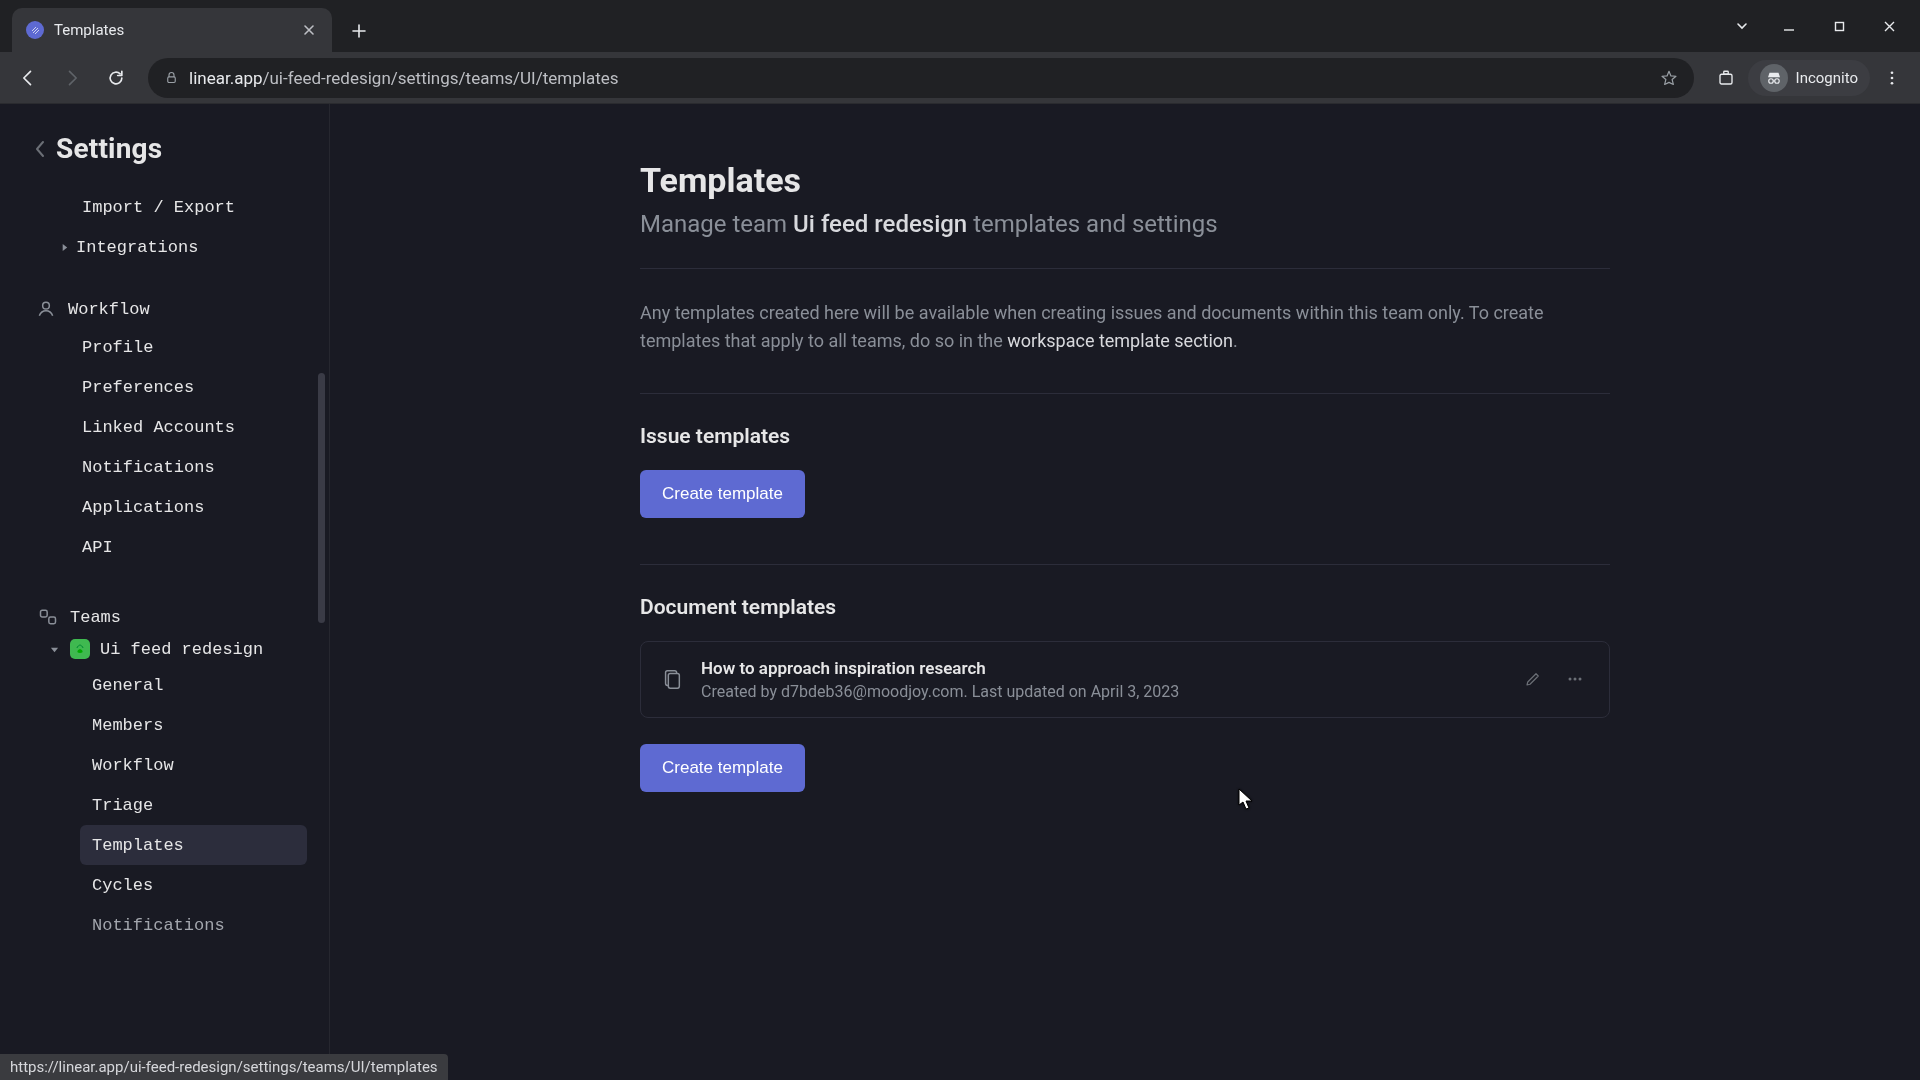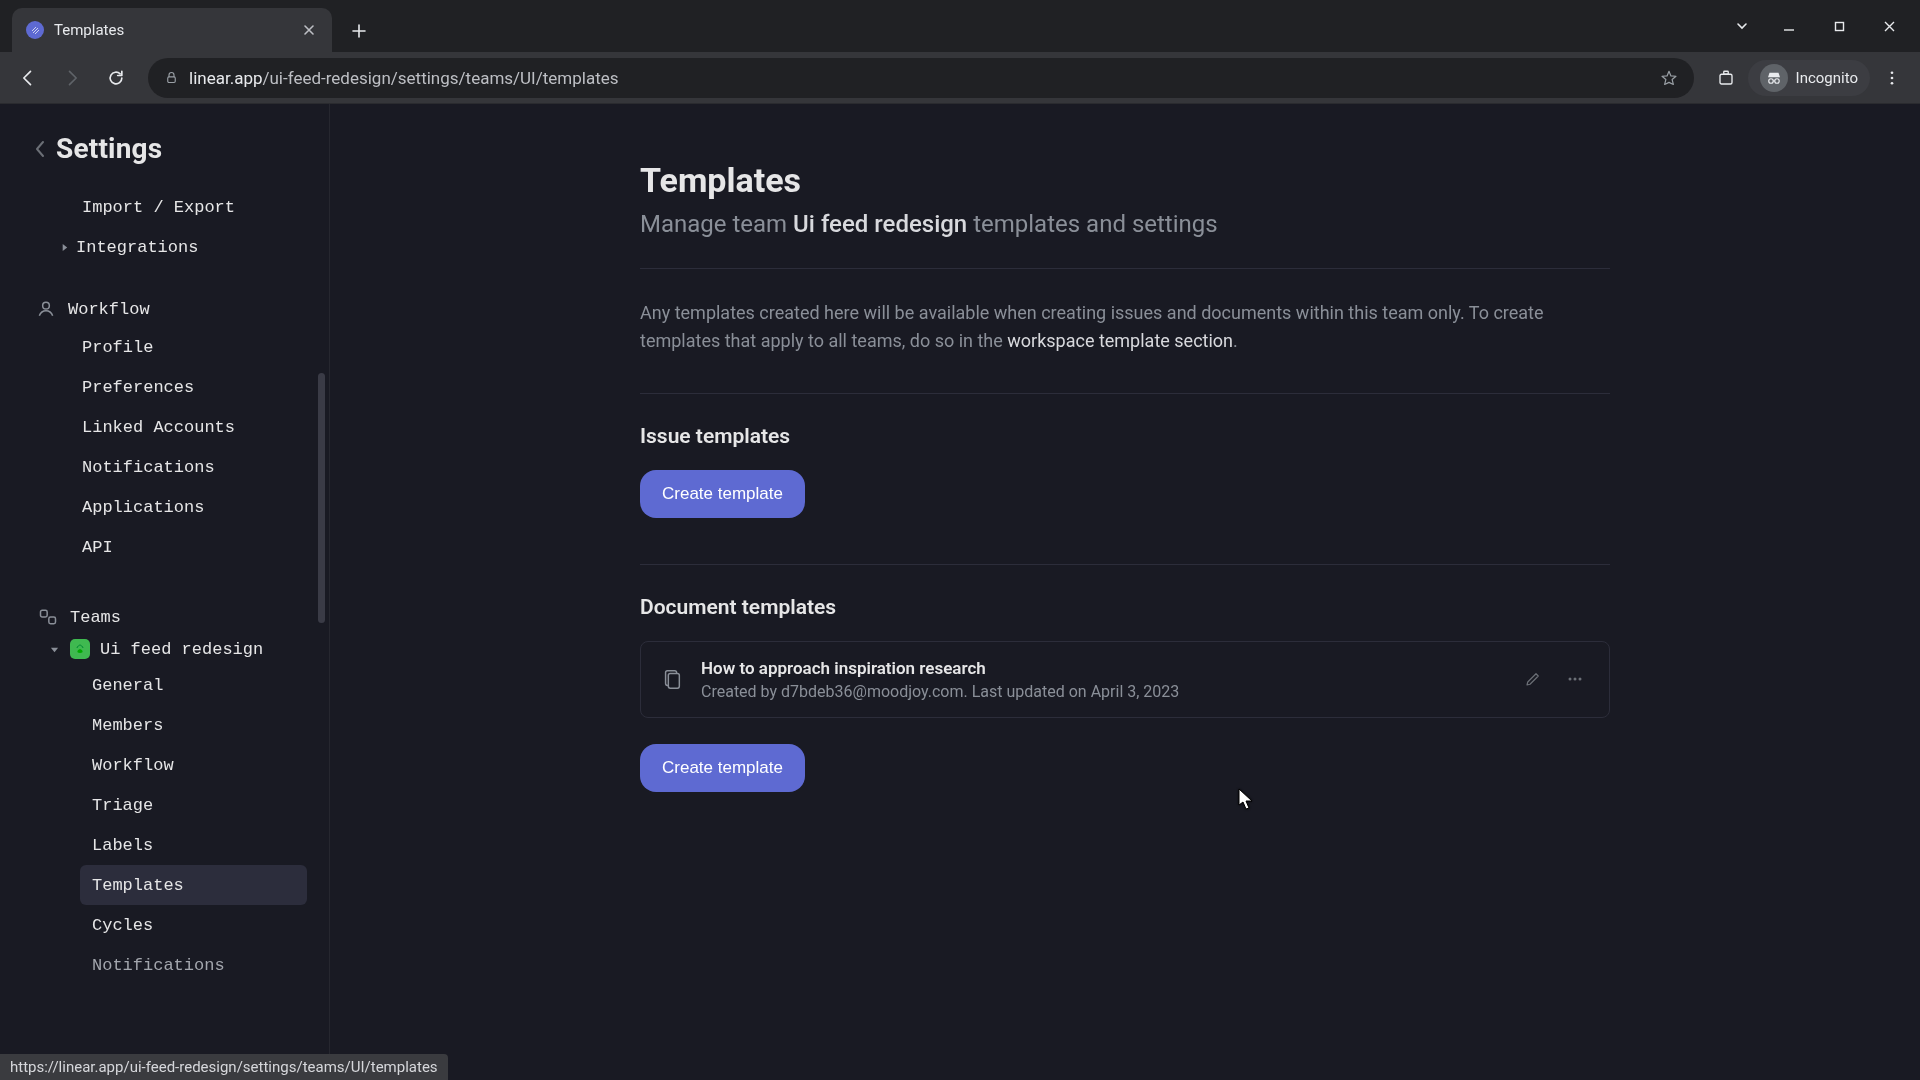--- a/index.html
+++ b/index.html
@@ -75,21 +75,21 @@
   
   .main { flex:1; overflow:auto; }
   .content { max-width:970px; margin:0 auto; padding:56px 0 60px 0;}
   h1.page-title{font-size:34px; font-weight:700; margin:0 0 10px 0;}
   .subtitle{font-size:24px; color:var(--text-secondary); margin:0 0 30px 0;}
   .subtitle strong{color:#d8d9dd; font-weight:500;}
   .divider{height:1px; background:var(--border); margin:0 0 30px 0;}
   .desc{font-size:18px; color:var(--text-secondary); line-height:1.55; margin-bottom:38px;}
   .desc .ws-link{color:var(--link);}
   .section-h{font-size:21px; font-weight:600; margin:26px 0 22px 0;}
-  .btn-primary{display:inline-flex; align-items:center; justify-content:center; height:48px; padding:0 22px; background:var(--accent); color:#fff; font-size:17px; font-weight:500; border:none; border-radius:16px;}
+  .btn-primary{display:inline-flex; align-items:center; justify-content:center; height:48px; padding:0 22px; background:var(--accent); color:#fff; font-size:17px; font-weight:500; border:none; border-radius:6px;}
   .divider2{height:1px; background:var(--border); margin:46px 0 30px 0;}
 
   .doc-row{border:1px solid var(--border); border-radius:8px; padding:16px 20px; display:flex; align-items:center; gap:18px; margin-bottom:26px;}
   .doc-icon{color:#8a8f98; flex-shrink:0;}
   .doc-meta{flex:1; min-width:0;}
   .doc-title{font-size:17px; font-weight:600; color:#e6e6e7; margin-bottom:4px;}
   .doc-sub{font-size:16px; color:var(--text-secondary);}
   .doc-actions{display:flex; align-items:center; gap:14px; color:#6b6f76;}
   .icon-btn{width:28px;height:28px;display:flex;align-items:center;justify-content:center;}
 
@@ -296,23 +296,20 @@
               <span>General</span>
             </div>
           <div class="nav-item">
               <span>Members</span>
             </div>
           <div class="nav-item">
               <span>Workflow</span>
             </div>
           <div class="nav-item">
               <span>Triage</span>
-            </div>
-          <div class="nav-item">
-              <span>Labels</span>
             </div>
           <div class="nav-item active">
               <span>Templates</span>
             </div>
           <div class="nav-item">
               <span>Cycles</span>
             </div>
           <div class="nav-item nav-truncated">
               <span>Notifications</span>
             </div>

